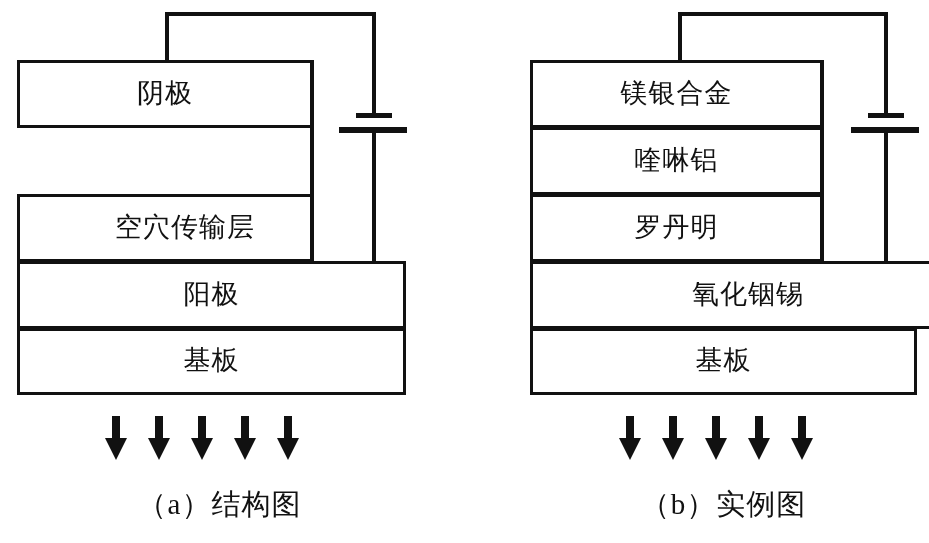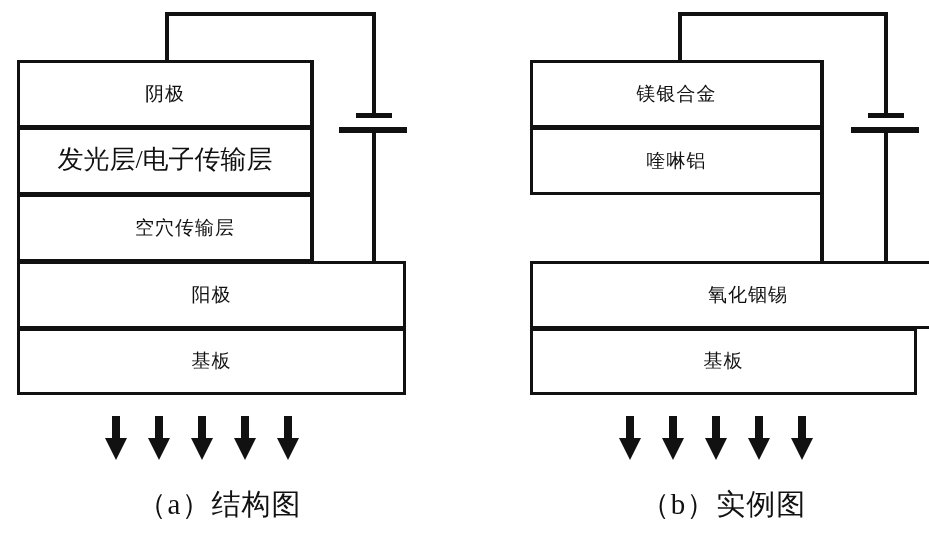--- a/index.html
+++ b/index.html
@@ -37,21 +37,21 @@
     box-sizing: border-box;
     border: 3px solid #111111;
     background: #ffffff;
     display: flex;
     align-items: center;
     justify-content: center;
     line-height: 1;
   }
   .layer + .layer { border-top-width: 3px; }
   .layer-label {
-    font-size: 19px;
+    font-size: 27px;
     letter-spacing: 1px;
     white-space: nowrap;
     color: #111111;
     transform: translateY(-1px);
   }
   .layer-label.narrow { font-size: 26px; letter-spacing: 0px; }
 
   
   .wire {
     position: absolute;
@@ -118,23 +118,20 @@
     <div class="plate" style="left:356px; top:113px; width:36px;"></div>
     <div class="plate plate-long" style="left:339px; top:127px; width:68px;"></div>
 
     <div class="wire wire-v" style="left:372px; top:130px; height:133px;"></div>
 
     <div class="wire wire-v" style="left:310px; top:60px; height:203px;"></div>
 
     <div class="layer" style="left:17px; top:60px; width:296px; height:68px;">
       <span class="layer-label">阴极</span>
     </div>
-    <div class="layer" style="left:17px; top:127px; width:296px; height:68px;">
-      <span class="layer-label narrow">发光层/电子传输层</span>
-    </div>
     <div class="layer" style="left:17px; top:194px; width:296px; height:68px;padding-left:40px;">
       <span class="layer-label">空穴传输层</span>
     </div>
 
     <div class="layer" style="left:17px; top:261px; width:389px; height:68px;">
       <span class="layer-label">阳极</span>
     </div>
     <div class="layer" style="left:17px; top:328px; width:389px; height:67px;">
       <span class="layer-label">基板</span>
     </div>
@@ -175,20 +172,23 @@
     <div class="wire wire-v" style="left:420px; top:130px; height:133px;"></div>
 
     <div class="wire wire-v" style="left:356px; top:60px; height:203px;"></div>
 
     <div class="layer" style="left:66px; top:127px; width:293px; height:68px;">
       <span class="layer-label">喹啉铝</span>
     </div>
     <div class="layer" style="left:66px; top:60px; width:293px; height:68px;">
       <span class="layer-label">镁银合金</span>
     </div>
+    <div class="layer" style="left:66px; top:194px; width:293px; height:68px;">
+      <span class="layer-label">罗丹明</span>
+    </div>
 
     <div class="layer" style="left:66px; top:261px; width:436px; height:68px;">
       <span class="layer-label">氧化铟锡</span>
     </div>
     <div class="layer" style="left:66px; top:328px; width:387px; height:67px;">
       <span class="layer-label">基板</span>
     </div>
 
     <div class="arrow" style="left:155px; top:416px;">
       <span class="shaft"></span>

